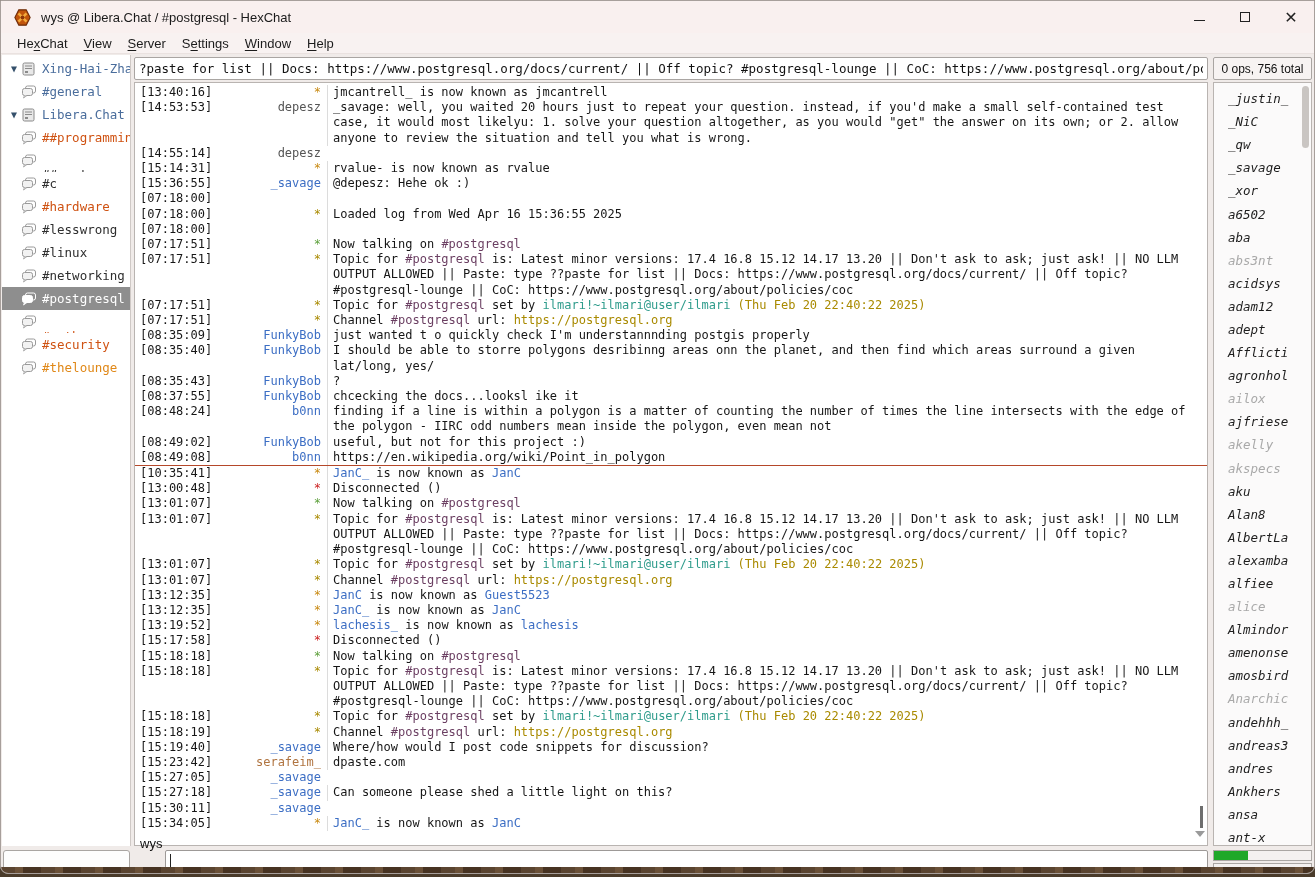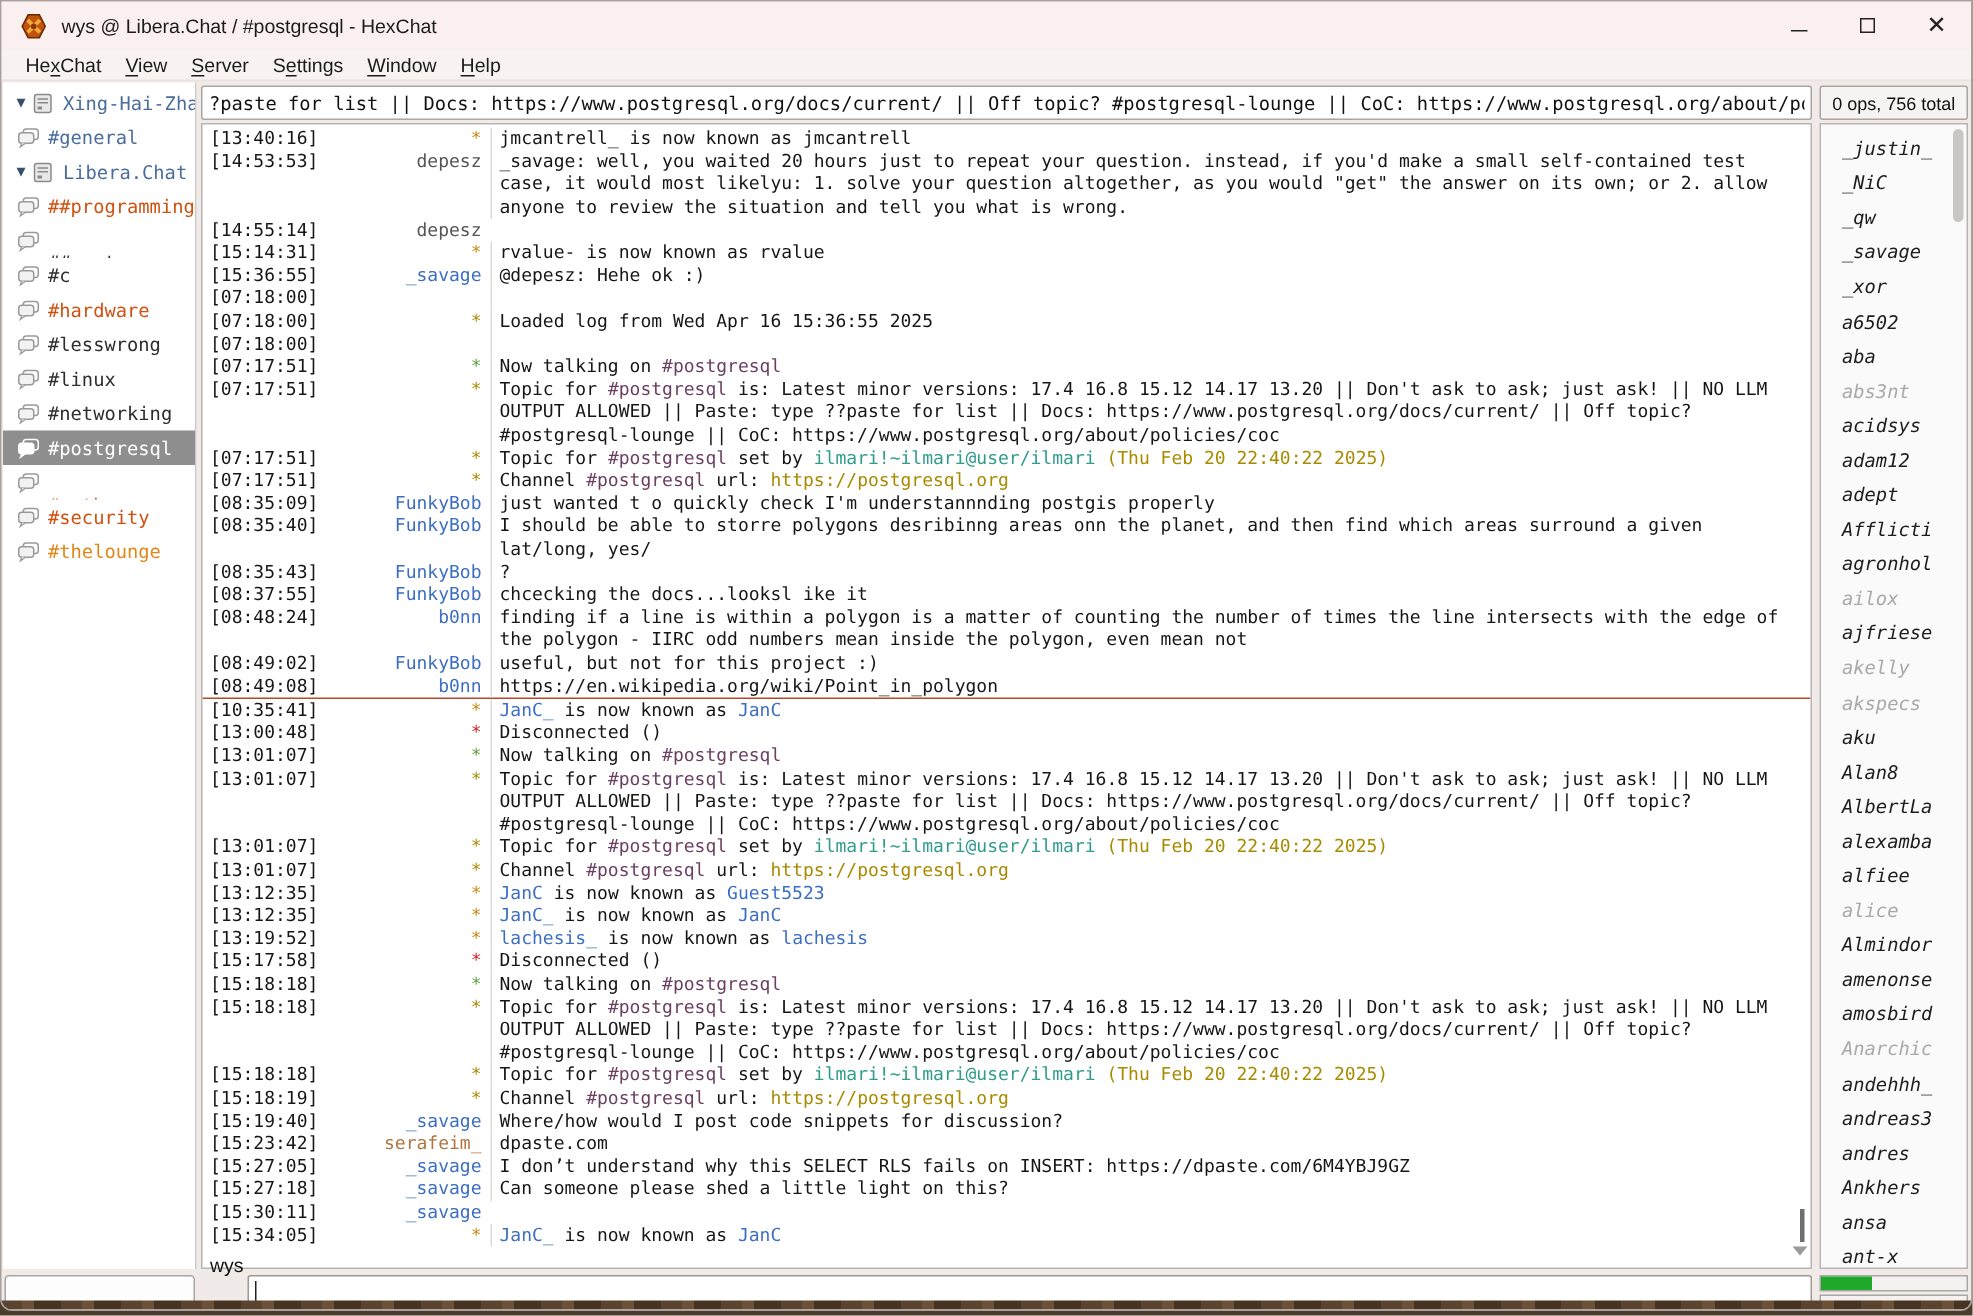--- a/index.html
+++ b/index.html
@@ -37,21 +37,21 @@
              display:flex; align-items:center; justify-content:center; white-space:nowrap; }
 
   
   .tree { position:absolute; left:1px; top:54px; width:129px; height:791px; background:#fff;
           border-right:1px solid #cfc9c6; overflow:hidden; padding-top:2px; }
   .trow { height:23px; display:flex; align-items:center; font-family:"DejaVu Sans Mono", monospace;
           font-size:12.5px; white-space:nowrap; overflow:hidden; }
   .trow .exp { width:14px; margin-left:5px; font-size:10px; color:#35506b; text-align:center; flex:none; }
   .trow .ticon { width:16px; height:14px; margin-right:5px; flex:none; }
   .trow.server .ticon { margin-left:0; }
-  .trow.channel { padding-left:9px; }
+  .trow.channel { padding-left:19px; }
   .trow.selected { background:#8e8e8e; color:#fff; }
 
   
   .chat { position:absolute; left:133px; top:81px; width:1074px; height:764px; background:#fff;
           border:1px solid #b9b4b1; overflow:hidden; padding-top:2px;
           font-family:"DejaVu Sans Mono", monospace; font-size:12px; color:#161616; }
   .crow { display:flex; line-height:15.2px; }
   .crow.marker { border-top:1px solid #b5482a; }
   .crow .ct { flex:none; width:80px; padding-left:5px; white-space:nowrap; }
   .crow .cn { flex:none; width:112px; text-align:right; padding-right:6px; white-space:nowrap; overflow:hidden; }
@@ -408,21 +408,20 @@
         <span class="cm"><span>Where/how would I post code snippets for discussion?</span></span>
       </div>
       <div class="crow">
         <span class="ct">[15:23:42]</span>
         <span class="cn" style="color: rgb(176, 116, 64);">serafeim_</span>
         <span class="cm"><span>dpaste.com</span></span>
       </div>
       <div class="crow">
         <span class="ct">[15:27:05]</span>
         <span class="cn" style="color: rgb(60, 110, 196);">_savage</span>
-        <span class="cm"><span>I don’t understand why this SELECT RLS fails on INSERT: https://dpaste.com/6M4YBJ9GZ</span></span>
       </div>
       <div class="crow">
         <span class="ct">[15:27:18]</span>
         <span class="cn" style="color: rgb(60, 110, 196);">_savage</span>
         <span class="cm"><span>Can someone please shed a little light on this?</span></span>
       </div>
       <div class="crow">
         <span class="ct">[15:30:11]</span>
         <span class="cn" style="color: rgb(60, 110, 196);">_savage</span>
       </div>

